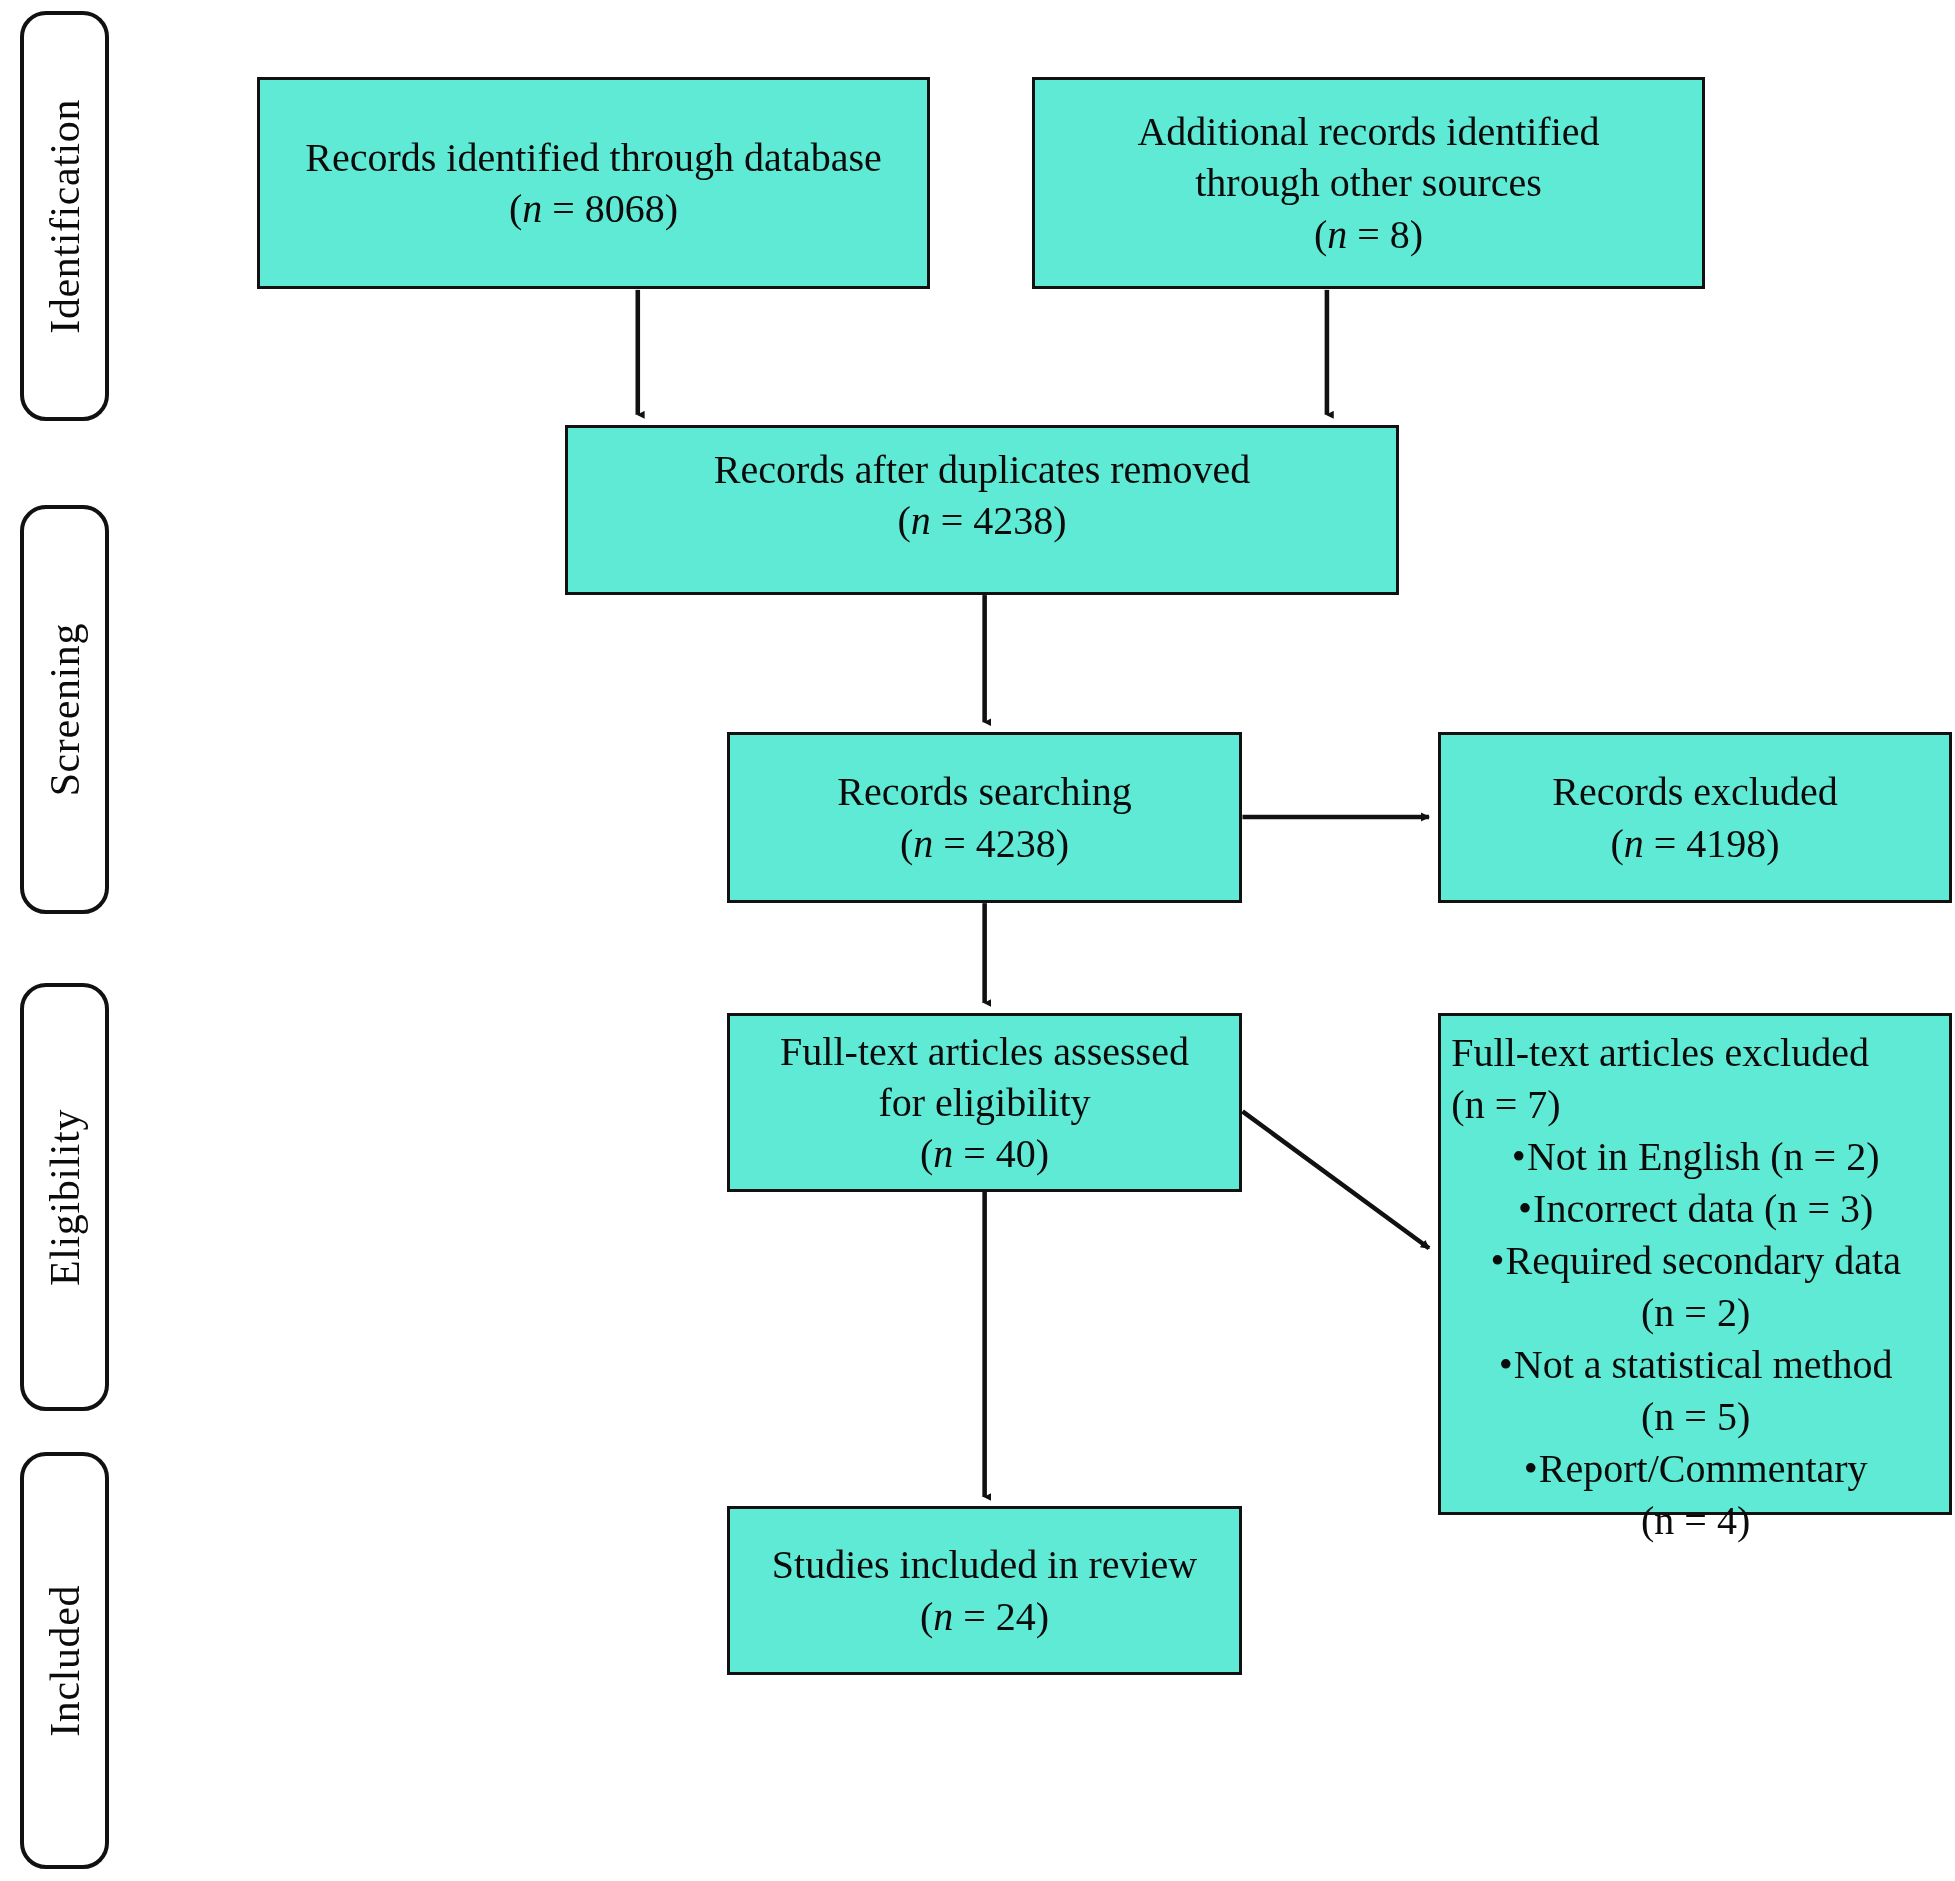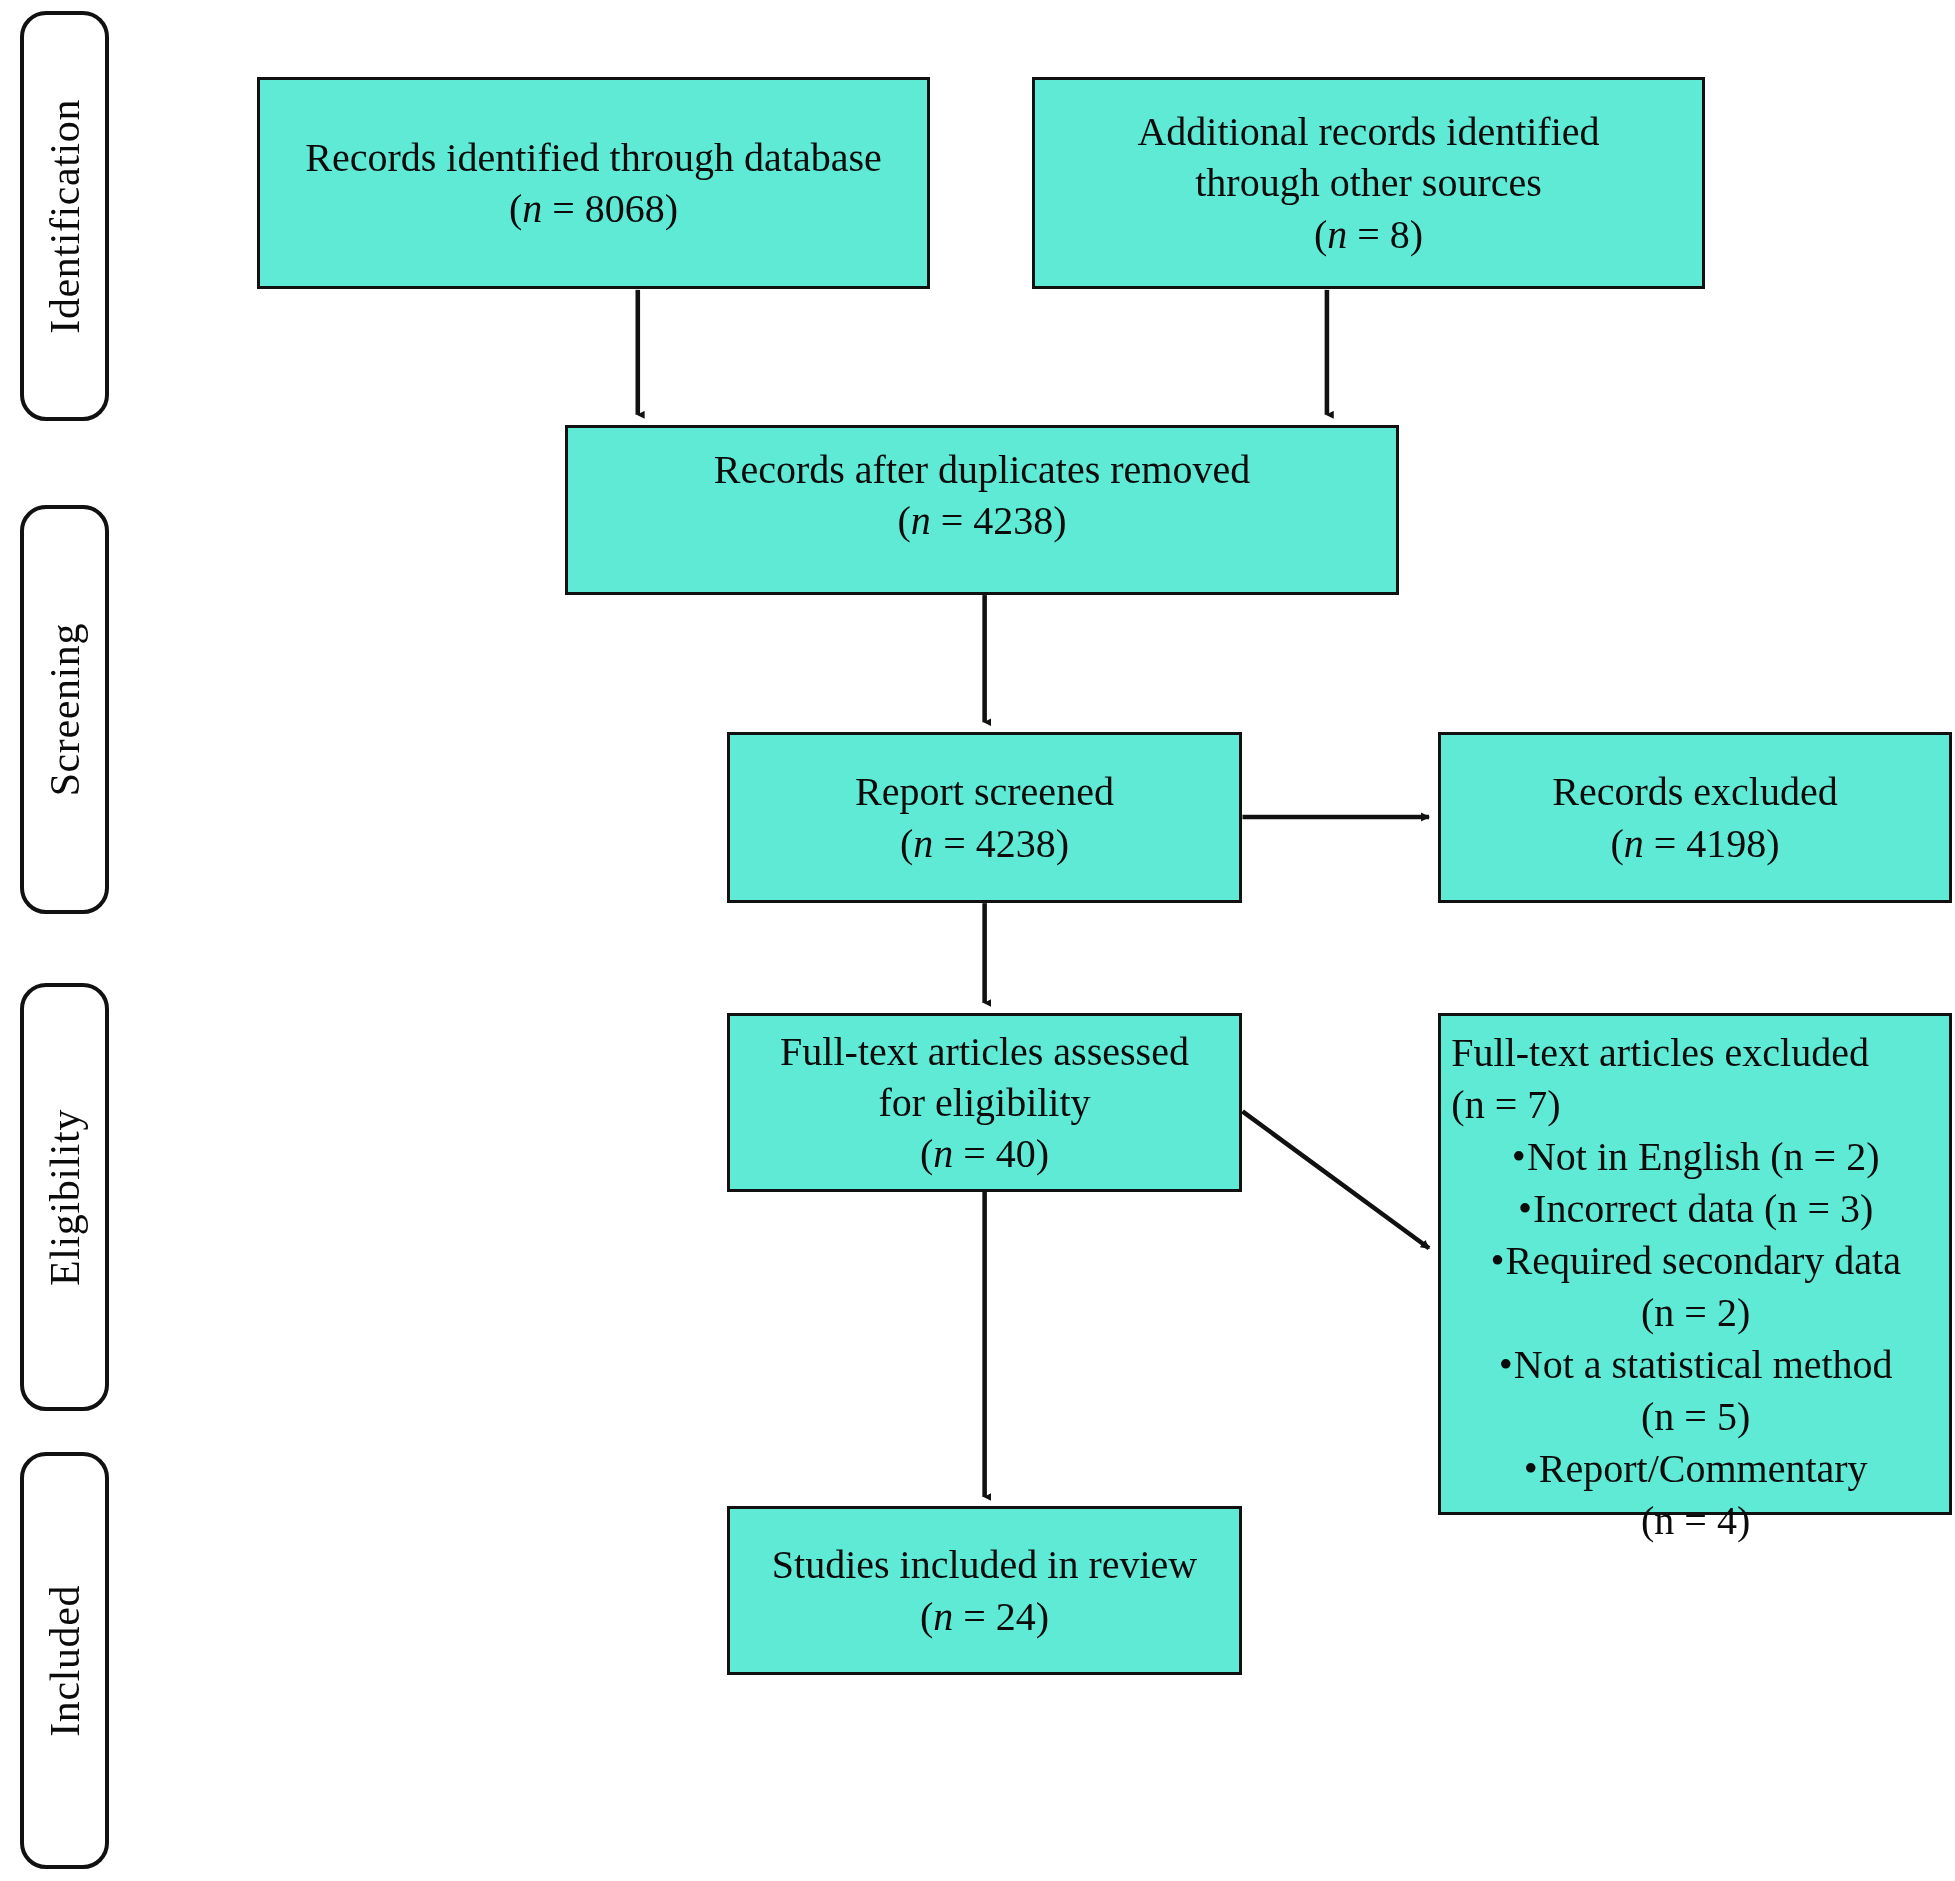--- a/index.html
+++ b/index.html
@@ -155,21 +155,21 @@
 
   <div class="flow-box" style="left:565px; top:425px; width:834px; height:170px;">
     <div class="box-text" style="transform:translateY(-15px);">
       <div>Records after duplicates removed</div>
       <div>(<span class="n-italic">n</span> = <span>4238</span>)</div>
     </div>
   </div>
 
   <div class="flow-box" style="left:727px; top:732px; width:515px; height:171px;">
     <div class="box-text">
-      <div>Report screened</div>
+      <div>Records searching</div>
       <div>(<span class="n-italic">n</span> = <span>4238</span>)</div>
     </div>
   </div>
 
   <div class="flow-box" style="left:1438px; top:732px; width:514px; height:171px;">
     <div class="box-text">
       <div>Records excluded</div>
       <div>(<span class="n-italic">n</span> = <span>4198</span>)</div>
     </div>
   </div>

